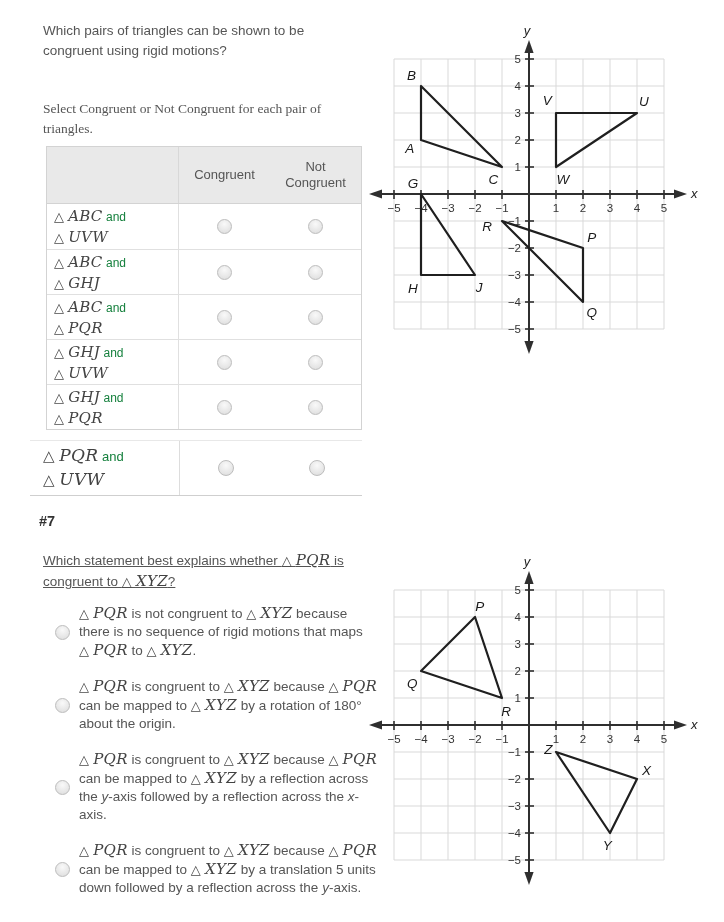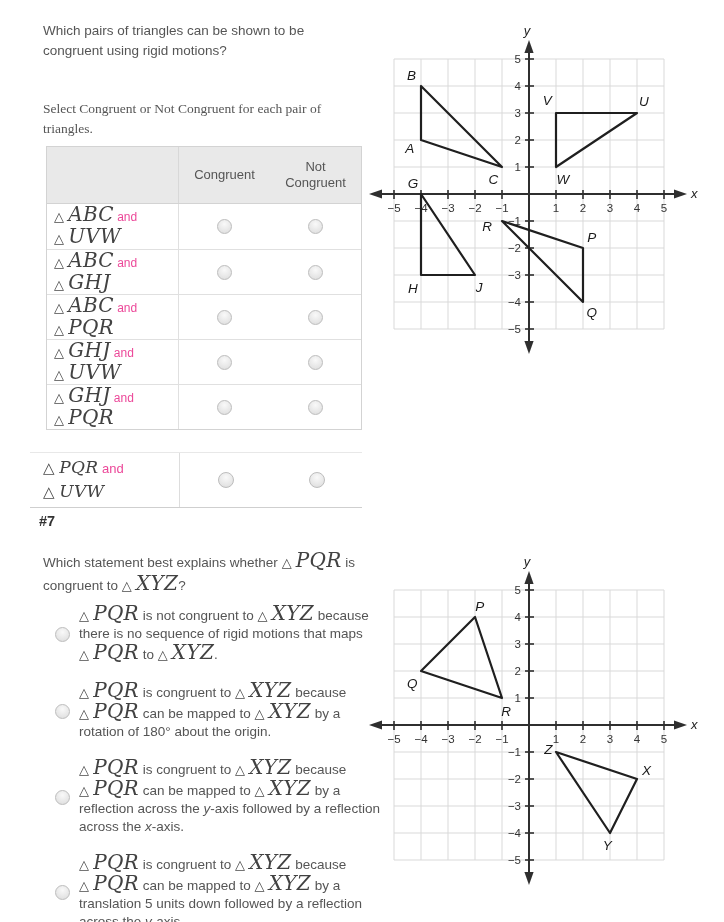--- a/index.html
+++ b/index.html
@@ -19,42 +19,42 @@
       font-size:13px;color:#555;line-height:16px;padding:0 14px;}
   .row{display:flex;height:45px;border-top:1px solid #e0e0e0;box-sizing:border-box;}
   .row:first-child{border-top:none;}
   .row-label{width:132px;border-right:1px solid #e0e0e0;box-sizing:border-box;
              display:flex;flex-direction:column;justify-content:center;padding-left:7px;}
   .pair-line{line-height:19px;white-space:nowrap;}
   .cell{flex:1;display:flex;align-items:center;justify-content:center;}
 
   .math{white-space:nowrap;}
   .tri{font-family:"DejaVu Sans",sans-serif;font-style:normal;font-size:13px;color:#4a4a4a;}
-  .mv{font-family:"DejaVu Serif",serif;font-style:italic;font-size:20px;color:#424242;letter-spacing:.3px;}
-  .and-word{font-size:12px;color:#ec4899;}
+  .mv{font-family:"DejaVu Serif",serif;font-style:italic;font-size:15px;color:#424242;letter-spacing:.3px;}
+  .and-word{font-size:12px;color:#15803d;}
   .ivar{font-style:italic;}
 
   
-  .detached-row{left:20px;top:452px;width:332px;height:56px;display:flex;
+  .detached-row{left:20px;top:440px;width:332px;height:56px;display:flex;
                 border-top:1px solid #e8e8e8;border-bottom:1px solid #cfcfcf;box-sizing:border-box;background:#fff;}
   .detached-row .row-label{width:150px;padding-left:13px;border-right:1px solid #ddd;}
   .detached-row .pair-line{line-height:23px;}
   .detached-row .mv{font-size:17px;}
   .detached-row .tri{font-size:15px;}
   .detached-row .and-word{font-size:13px;}
 
   
   .radio{width:13px;height:13px;border-radius:50%;border:1px solid #bdbdbd;box-sizing:content-box;
          background:radial-gradient(circle at 50% 32%, #f9f9f9 0%, #e4e4e4 70%, #d6d6d6 100%);
          display:inline-block;cursor:pointer;}
   .detached-row .radio{width:14px;height:14px;}
 
   
   .q7-heading{left:29px;top:513px;font-size:14.5px;font-weight:bold;color:#333;}
-  .q2-prompt{left:33px;top:550px;width:322px;line-height:21px;}
+  .q2-prompt{left:33px;top:550px;width:322px;line-height:21px;text-decoration:underline;}
   .options{left:25px;top:604px;width:346px;}
   .option{display:flex;align-items:center;margin-bottom:17px;padding-left:20px;box-sizing:border-box;}
   .option .radio{flex:none;margin-right:9px;}
   .option-text{font-size:13.5px;line-height:18px;color:#555;width:302px;}
 
   
   .graph{position:absolute;width:340px;height:345px;}
   .graph1{left:363px;top:22px;}
   .graph2{left:363px;top:553px;}
   .gridline{stroke:#d9d9d9;stroke-width:1;}

